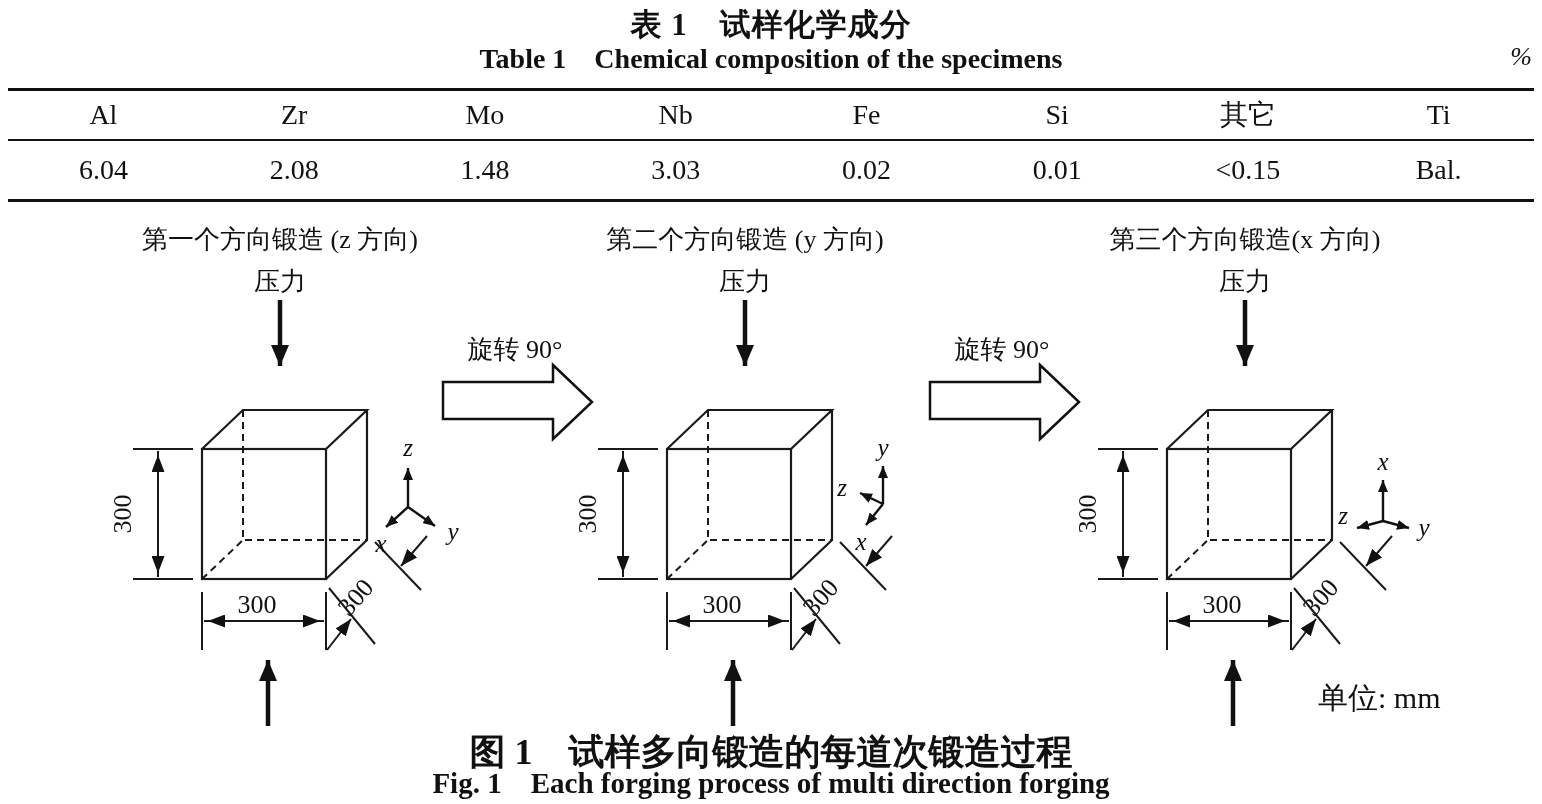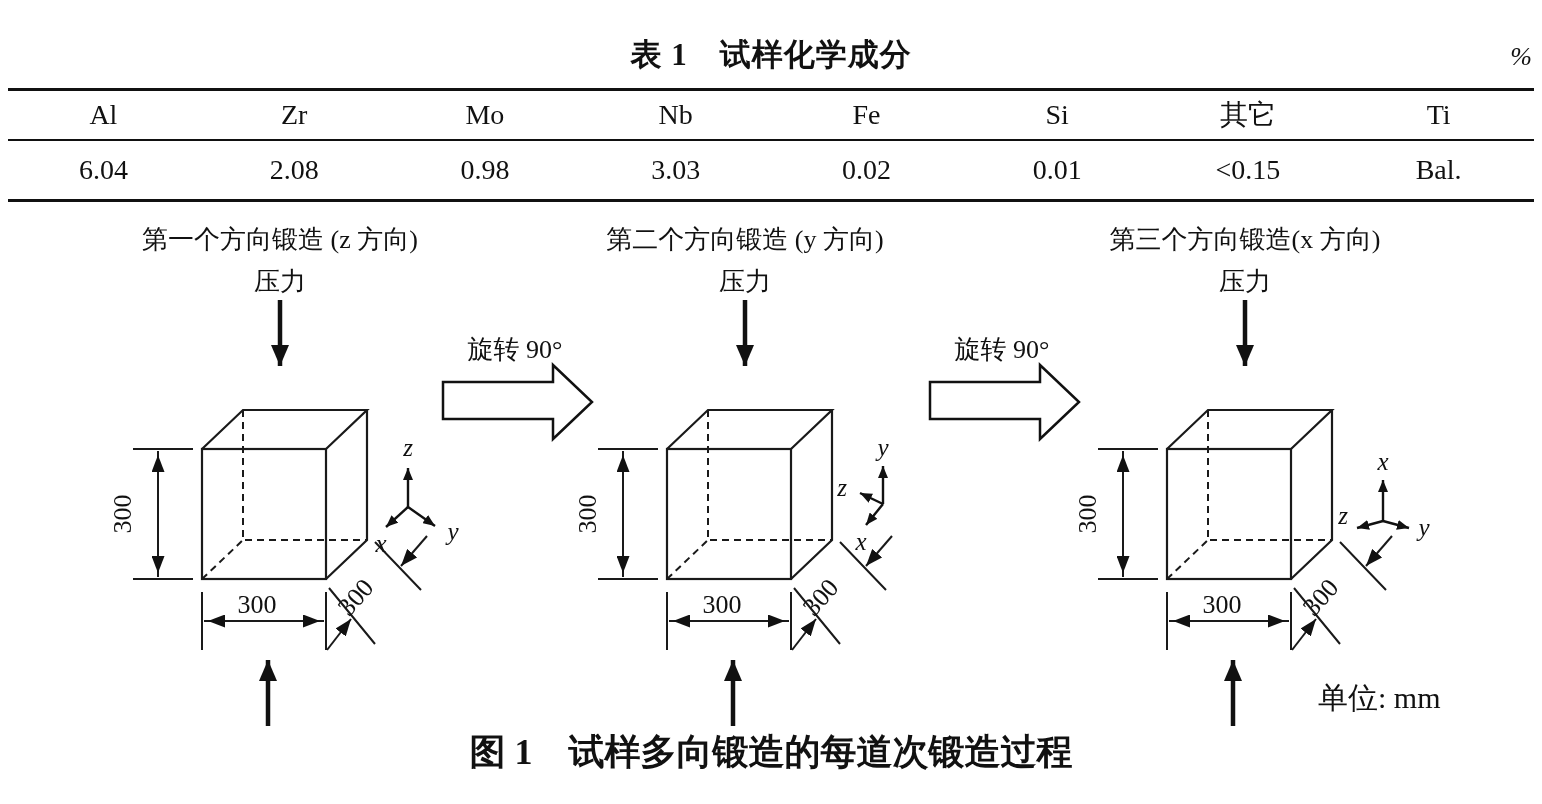--- a/index.html
+++ b/index.html
@@ -2,21 +2,21 @@
 <html><head>
 <meta charset="utf-8">
 <style>
   html,body{margin:0;padding:0;background:#ffffff;}
   .page{
     position:relative;width:1542px;height:804px;background:#fff;
     font-family:"Liberation Serif","DejaVu Serif",serif;color:#111;overflow:hidden;
   }
   .abs{position:absolute;}
   .center{left:0;right:0;text-align:center;}
-  .title-zh{top:4px;font-size:31px;font-weight:bold;letter-spacing:1px;margin-top:30px;}
+  .title-zh{top:4px;font-size:31px;font-weight:bold;letter-spacing:1px;}
   .title-en{top:40px;font-size:28px;font-weight:bold;}
   .pct{top:42px;right:10px;font-size:26px;font-style:italic;}
   .comp-table{
     position:absolute;top:88px;left:8px;width:1526px;
     border-collapse:collapse;table-layout:fixed;
     border-top:3px solid #111;border-bottom:3px solid #111;
   }
   .comp-table th,.comp-table td{
     font-weight:normal;font-size:28px;text-align:center;padding:0;
   }
@@ -37,40 +37,41 @@
   .dimtext{font-size:26px;}
   .axtext{font-size:25px;font-style:italic;}
   .cjk{font-size:26px;}
 </style>
 </head>
 <body>
 
 <div class="page">
 
   <div class="abs center title-zh">表 1　试样化学成分</div>
+  <div class="abs center title-en">Table 1　Chemical composition of the specimens</div>
   <div class="abs pct">%</div>
 
   <table class="comp-table">
     <thead>
       <tr>
         <th>Al</th>
         <th>Zr</th>
         <th>Mo</th>
         <th>Nb</th>
         <th>Fe</th>
         <th>Si</th>
         <th>其它</th>
         <th>Ti</th>
       </tr>
     </thead>
     <tbody>
       <tr>
         <td>6.04</td>
         <td>2.08</td>
-        <td>0.98</td>
+        <td>1.48</td>
         <td>3.03</td>
         <td>0.02</td>
         <td>0.01</td>
         <td>&lt;0.15</td>
         <td>Bal.</td>
       </tr>
     </tbody>
   </table>
 
   <svg class="unit-svg" style="left:105px" viewBox="0 0 360 512">
@@ -225,14 +226,15 @@
       <line class="triad" x1="313" y1="303" x2="287" y2="310" marker-end="url(#mS3)"></line>
       <line class="triad" x1="313" y1="303" x2="339" y2="310" marker-end="url(#mS3)"></line>
       <text x="313" y="252" text-anchor="middle" class="axtext">x</text>
       <text x="273" y="306" text-anchor="middle" class="axtext">z</text>
       <text x="354" y="318" text-anchor="middle" class="axtext">y</text>
     </g>
   </svg>
 
   <div class="abs unit-note">单位: mm</div>
   <div class="abs center cap-zh">图 1　试样多向锻造的每道次锻造过程</div>
+  <div class="abs center cap-en">Fig. 1　Each forging process of multi direction forging</div>
 
 </div>
 
 </body></html>

